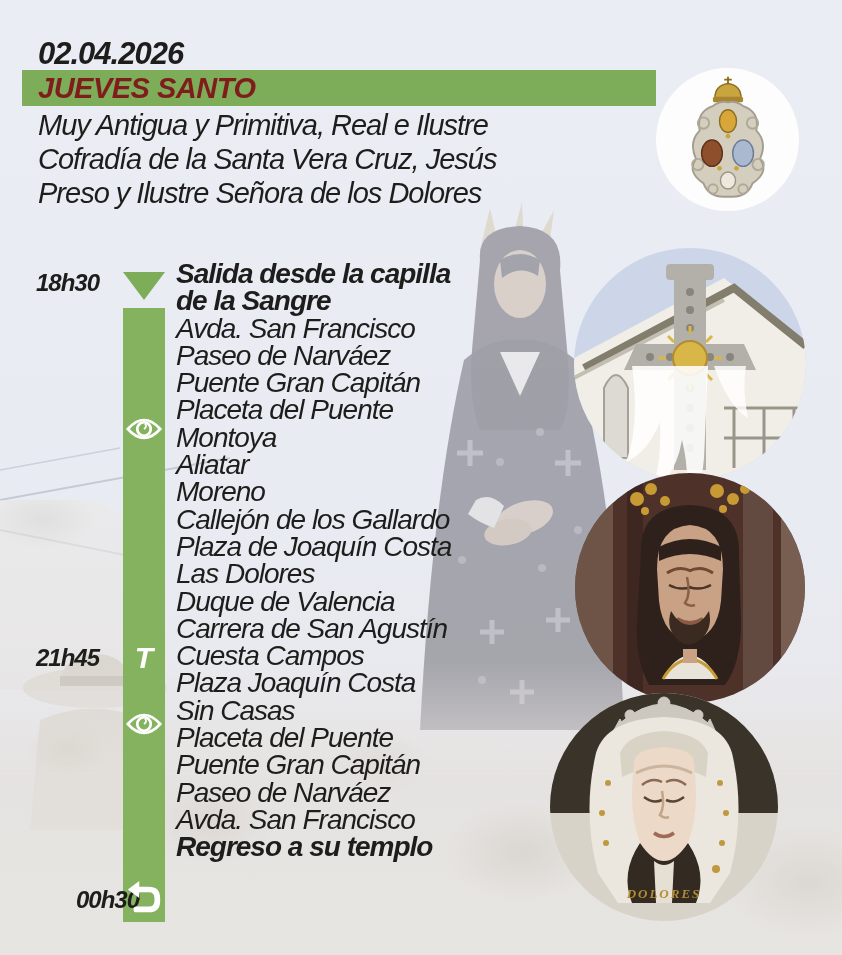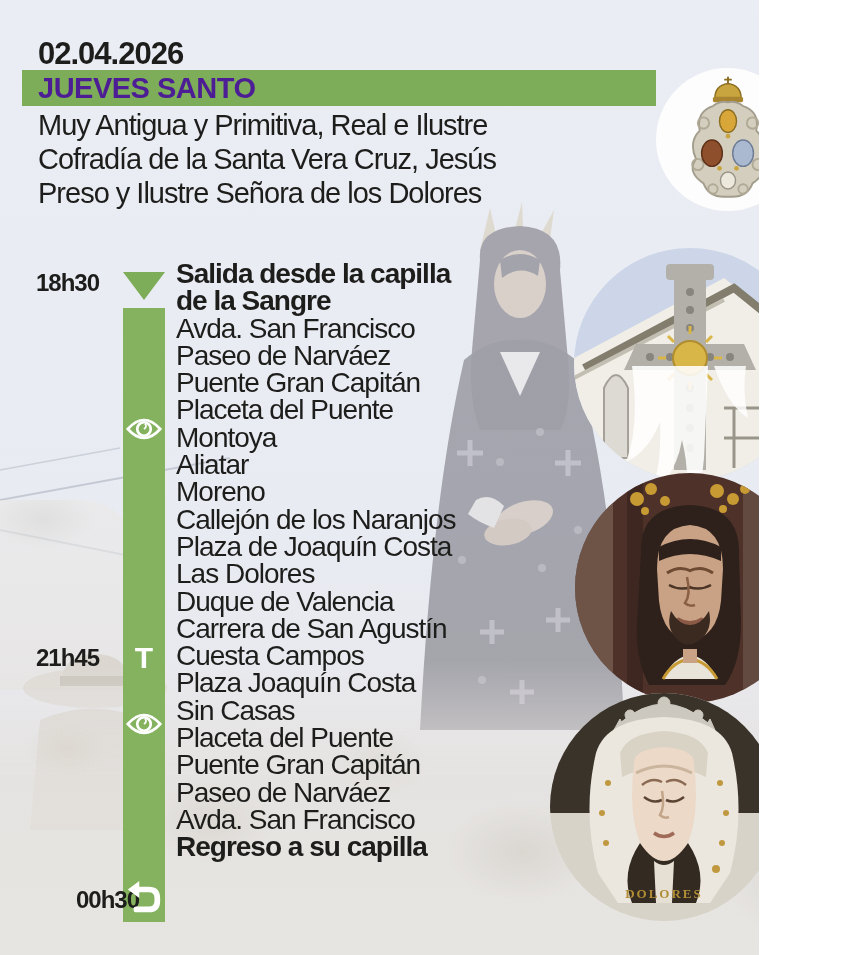--- a/index.html
+++ b/index.html
@@ -1,22 +1,23 @@
 <!DOCTYPE html>
 <html><head>
 <meta charset="utf-8">
 <style>
   html,body{margin:0;padding:0;}
   .page{
     position:relative;
-    width:759px;height:955px;
+    width:842px;height:955px;
     overflow:hidden;
     background:linear-gradient(180deg,#eaedf4 0%,#e8ebf2 55%,#e9e9ee 75%,#ecebec 100%);
     font-family:"Liberation Sans",sans-serif;
     color:#1d1d1b;
+    font-style:italic;
   }
   
   .bg{position:absolute;z-index:1;pointer-events:none;}
   .bg-statue{left:372px;top:200px;width:290px;height:530px;opacity:.42;filter:blur(.7px);}
   .bg-paso{
     left:0;top:660px;width:842px;height:295px;opacity:.75;
     background:
       radial-gradient(60px 40px at 8% 30%,#dcd8d0 0%,#dcd8d000 70%),
       radial-gradient(90px 60px at 25% 55%,#d8d4cc 0%,#d8d4cc00 70%),
       radial-gradient(70px 50px at 45% 35%,#ddd9d2 0%,#ddd9d200 70%),
@@ -28,21 +29,21 @@
   .bg-cables{left:0;top:440px;width:230px;height:140px;opacity:.55;}
   .bg-hat{left:0px;top:630px;width:190px;height:200px;opacity:.6;filter:blur(.5px);}
   .bg-left-arch{left:0;top:500px;width:140px;height:190px;opacity:.5;
     background:
       radial-gradient(70px 40px at 30% 10%,#d9d5ce 0%,#d9d5ce00 75%),
       linear-gradient(180deg,#eceae6 0%,#e7e4df 100%);
     border-top-right-radius:60px;}
   
   .date{position:absolute;z-index:3;left:38px;top:36px;font-size:31px;font-weight:bold;letter-spacing:-1px;}
   .banner{position:absolute;z-index:3;left:22px;top:70px;width:634px;height:36px;background:#7dad58;}
-  .banner span{display:block;padding-left:16px;line-height:36px;font-size:29px;font-weight:bold;color:#4c1d95;letter-spacing:-.5px;}
+  .banner span{display:block;padding-left:16px;line-height:36px;font-size:29px;font-weight:bold;color:#7f1d1d;letter-spacing:-.5px;}
   .subtitle{position:absolute;z-index:3;left:38px;top:108px;width:560px;font-size:29px;line-height:34px;letter-spacing:-1px;}
   .emblem{position:absolute;z-index:3;left:656px;top:68px;width:143px;height:143px;border-radius:50%;background:#fdfdfd;display:flex;align-items:center;justify-content:center;}
   
   .tl-triangle{position:absolute;z-index:3;left:123px;top:272px;width:0;height:0;
     border-left:21px solid transparent;border-right:21px solid transparent;border-top:28px solid #7dad58;}
   .tl-bar{position:absolute;z-index:3;left:123px;top:308px;width:42px;height:614px;background:#84b25f;}
   .tl-icon{position:absolute;z-index:4;left:123px;width:42px;display:flex;justify-content:center;}
   .tl-eye1{top:416px;}
   .tl-eye2{top:711px;}
   .tl-return{top:878px;}
@@ -189,33 +190,33 @@
   <div class="route">
     <div class="route-line b">Salida desde la capilla</div>
     <div class="route-line b">de la Sangre</div>
     <div class="route-line">Avda. San Francisco</div>
     <div class="route-line">Paseo de Narváez</div>
     <div class="route-line">Puente Gran Capitán</div>
     <div class="route-line">Placeta del Puente</div>
     <div class="route-line">Montoya</div>
     <div class="route-line">Aliatar</div>
     <div class="route-line">Moreno</div>
-    <div class="route-line">Callejón de los Naranjos</div>
+    <div class="route-line">Callejón de los Gallardo</div>
     <div class="route-line">Plaza de Joaquín Costa</div>
     <div class="route-line">Las Dolores</div>
     <div class="route-line">Duque de Valencia</div>
     <div class="route-line">Carrera de San Agustín</div>
     <div class="route-line">Cuesta Campos</div>
     <div class="route-line">Plaza Joaquín Costa</div>
     <div class="route-line">Sin Casas</div>
     <div class="route-line">Placeta del Puente</div>
     <div class="route-line">Puente Gran Capitán</div>
     <div class="route-line">Paseo de Narváez</div>
     <div class="route-line">Avda. San Francisco</div>
-    <div class="route-line b">Regreso a su capilla</div>
+    <div class="route-line b">Regreso a su templo</div>
   </div>
 
   <div class="photo photo-cross">
     <svg width="232" height="232" viewBox="0 0 232 232">
       <rect width="232" height="232" fill="#ccd6e8"></rect>
       <polygon points="0,110 150,30 232,96 232,232 0,232" fill="#f1eee7"></polygon>
       <path d="M10,120 L160,40 L232,98" fill="none" stroke="#837d6e" stroke-width="8"></path>
       <path d="M0,130 L150,52" fill="none" stroke="#c3beb2" stroke-width="4"></path>
       <path d="M30,140 q12,-26 24,0 l0,70 l-24,0 Z" fill="#dcdad3" stroke="#a5a198" stroke-width="2"></path>
       <g stroke="#9a958a" stroke-width="3" fill="none">

